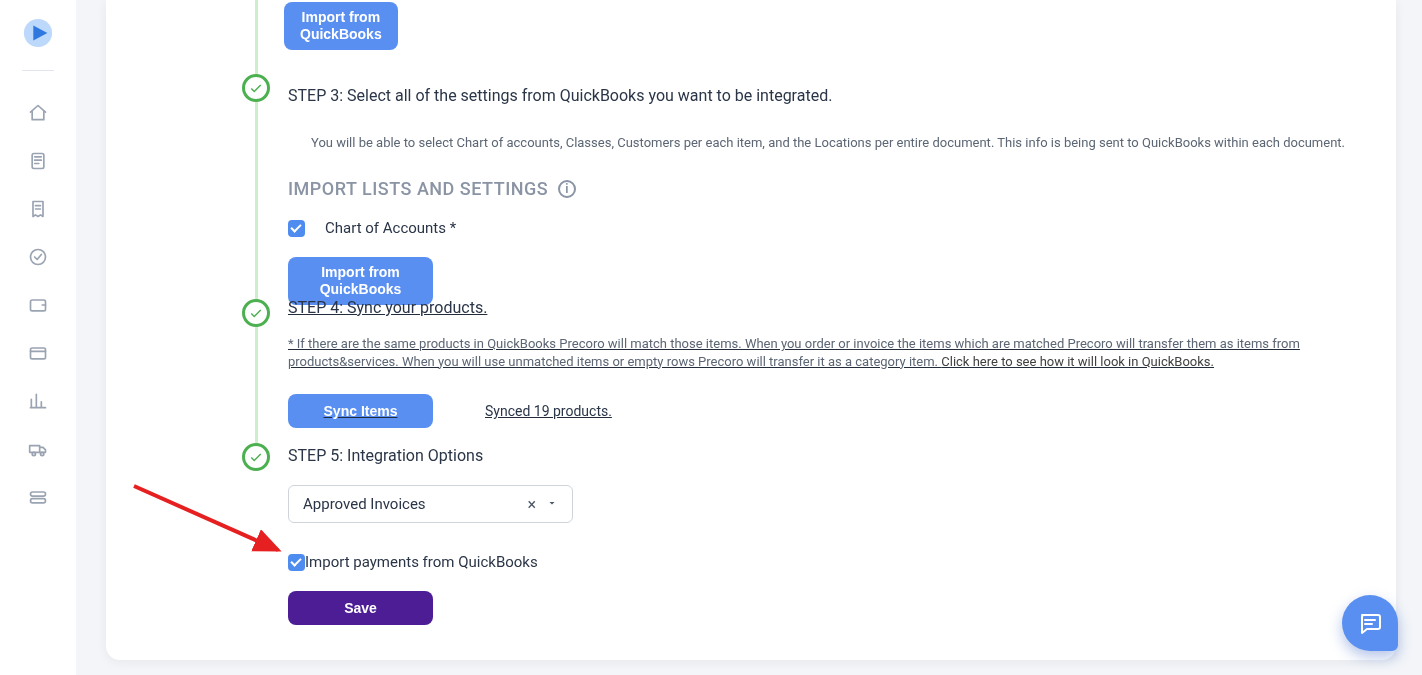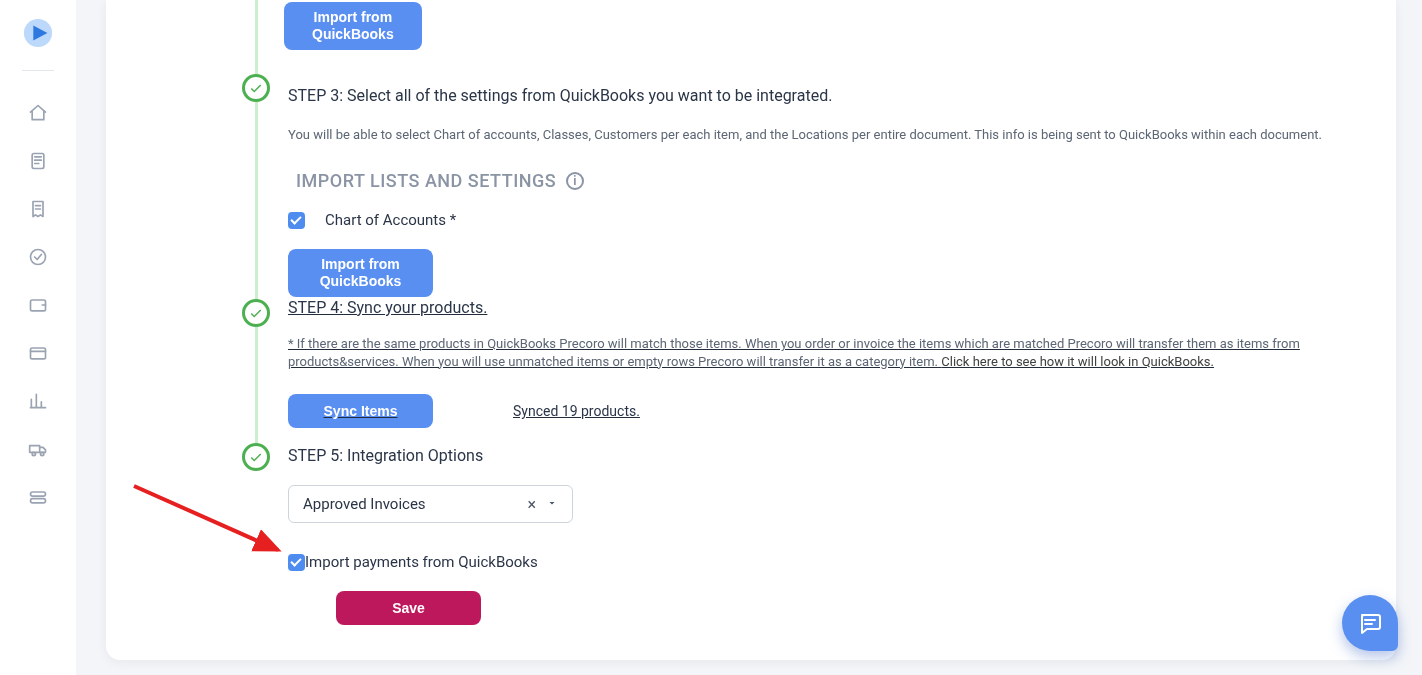--- a/index.html
+++ b/index.html
@@ -47,23 +47,23 @@
   .step-badge{
     position:absolute;left:136px;width:28px;height:28px;border-radius:50%;
     border:3px solid var(--green);background:#fff;display:flex;align-items:center;justify-content:center;
   }
   .step-badge svg{width:14px;height:14px;fill:var(--green);}
   .btn{
     background:#5a8ff2;color:#fff;border:none;border-radius:8px;
     font-size:14px;font-weight:600;cursor:pointer;
     padding:0 22px;height:40px;display:inline-flex;align-items:center;justify-content:center;
   }
-  .btn.two-line{height:48px;flex-direction:column;line-height:1.2;padding:0 28px;font-size:14px;}
-  .btn-solid{background:#be185d;margin-left:48px;}
-  h4{margin:8px;color:#8a94a4;font-weight:500;font-size:18px;letter-spacing:0.5px;display:flex;align-items:center;gap:10px;}
+  .btn.two-line{height:48px;flex-direction:column;line-height:1.2;padding:0 16px;font-size:14px;}
+  .btn-solid{background:#4c1d95;}
+  h4{margin:0;color:#8a94a4;font-weight:500;font-size:18px;letter-spacing:0.5px;display:flex;align-items:center;gap:10px;}
   .info-circle{width:18px;height:18px;border:2px solid #8a94a4;border-radius:50%;display:inline-flex;align-items:center;justify-content:center;font-weight:700;font-size:12px;color:#8a94a4;}
   .chk{
     appearance:none;width:17px;height:17px;border-radius:4px;background:var(--blue);
     position:relative;cursor:pointer;margin:0;vertical-align:middle;display:inline-block;
   }
   .chk:checked::after{content:"";position:absolute;left:5px;top:2px;width:4px;height:8px;border:solid #fff;border-width:0 2px 2px 0;transform:rotate(45deg);}
   .step-title{font-size:16px;color:#2a3547;font-weight:400;}
   .step-desc{font-size:13px;color:#5c6674;margin-top:6px;}
   a.link{color:#404040;text-decoration:none;}
   
@@ -162,21 +162,21 @@
     </button>
   </div>
 
   <div class="step-badge" style="top:74px;">
     <svg viewBox="0 0 24 24">
         <path d="M9 16.2l-4.2-4.2L3 13.8l6 6 12-12-1.8-1.8z"></path>
       </svg>
   </div>
   <div style="position:absolute;left:182px;top:86px;width:1080px;">
     <div class="step-title">STEP 3: Select all of the settings from QuickBooks you want to be integrated.</div>
-    <div class="step-desc" style="margin-top:22px;">You will be able to select Chart of accounts, Classes, Customers per each item, and the Locations per entire document. This info is being sent to QuickBooks within each document.</div>
+    <div class="step-desc" style="margin-top:30px;text-align:center;">You will be able to select Chart of accounts, Classes, Customers per each item, and the Locations per entire document. This info is being sent to QuickBooks within each document.</div>
     <h4 style="margin-top:28px;">
       <span>IMPORT LISTS AND SETTINGS</span>
       <span class="info-circle">i</span>
     </h4>
     <div style="margin-top:20px;display:flex;align-items:center;gap:20px;">
       <input type="checkbox" class="chk" checked="" style="">
       <span style="font-size:15px;color:#2a3547;">Chart of Accounts *</span>
     </div>
     <div style="margin-top:20px;display:flex;gap:18px;">
       <button class="btn two-line" style="width:145px;">
@@ -190,21 +190,21 @@
     <svg viewBox="0 0 24 24">
         <path d="M9 16.2l-4.2-4.2L3 13.8l6 6 12-12-1.8-1.8z"></path>
       </svg>
   </div>
   <div style="position:absolute;left:182px;top:298px;width:1080px;text-decoration:underline;">
     <div class="step-title">STEP 4: Sync your products.</div>
     <div class="step-desc" style="margin-top:18px;line-height:1.35;">
       <span>* If there are the same products in QuickBooks Precoro will match those items. When you order or invoice the items which are matched Precoro will transfer them as items from products&amp;services. When you will use unmatched items or empty rows Precoro will transfer it as a category item. </span>
       <a href="#" class="link">Click here to see how it will look in QuickBooks.</a>
     </div>
-    <div style="margin-top:24px;display:flex;align-items:center;gap:80px;">
+    <div style="margin-top:24px;display:flex;align-items:center;gap:52px;">
       <button class="btn" style="width:145px;height:34px;">
         <span>Sync Items</span>
       </button>
       <span style="font-size:14px;color:#2a3547;">Synced 19 products.</span>
     </div>
   </div>
 
   <div class="step-badge" style="top:443px;">
     <svg viewBox="0 0 24 24">
         <path d="M9 16.2l-4.2-4.2L3 13.8l6 6 12-12-1.8-1.8z"></path>

